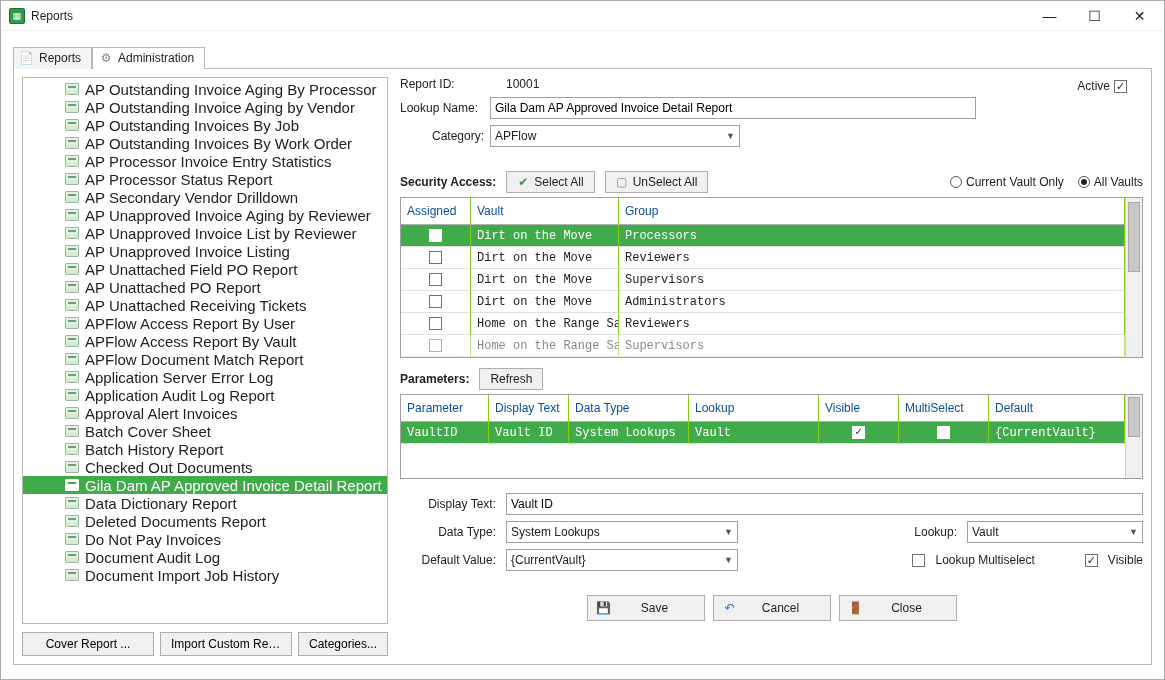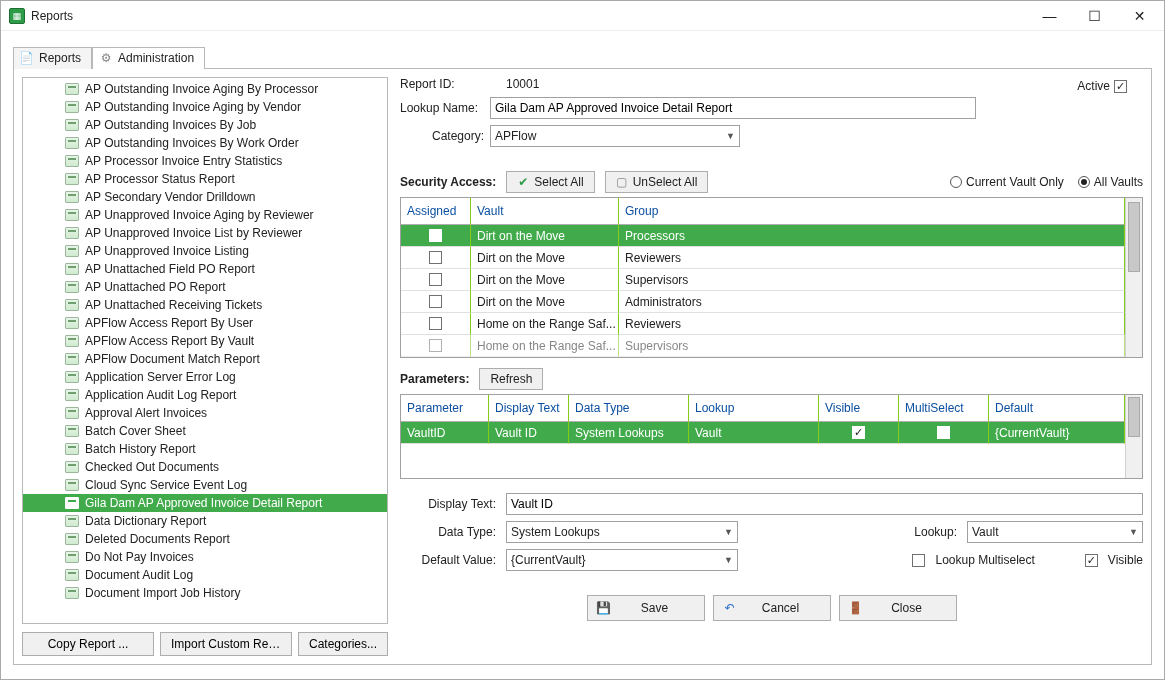--- a/index.html
+++ b/index.html
@@ -21,21 +21,21 @@
 
   .leftcol { width:366px; display:flex; flex-direction:column; }
   .tree-wrap { flex:1; border:1px solid #b8b8b8; overflow:hidden; display:flex; }
   .tree { flex:1; overflow-y:scroll; padding:2px 0; }
   .tree-item { display:flex; align-items:center; height:18px; padding-left:42px; gap:6px; white-space:nowrap; cursor:default; }
   .tree-item .tree-icon { width:14px; height:12px; border:1px solid #9cb89c; background:linear-gradient(#e8f5e8,#d0ead0); border-radius:1px; position:relative; }
   .tree-item .tree-icon::after { content:""; position:absolute; left:2px; top:2px; right:2px; height:2px; background:#6fa06f; }
   .tree-item.selected { background:#41ab4b; color:#fff; }
   .tree-item.selected .tree-icon { border-color:#fff; background:#fff; }
   .tree-item.selected .tree-icon::after { background:#41ab4b; }
-  .tree-item span.label { font-size:12px; }
+  .tree-item span.label { font-size:15px; }
   .left-buttons { display:flex; gap:6px; margin-top:8px; }
   .btn { border:1px solid #adadad; background:#f0f0f0; padding:4px 10px; font-size:12px; cursor:default; }
   .left-buttons .btn { flex:1; white-space:nowrap; overflow:hidden; text-overflow:ellipsis; }
   .left-buttons .btn:last-child { flex:0 0 auto; }
 
   .rightcol { flex:1; display:flex; flex-direction:column; position:relative; }
   .form-row { display:flex; align-items:center; margin-bottom:6px; }
   .form-row .lbl { width:90px; text-align:left; }
   .textbox, .combo { border:1px solid #a0a0a0; height:22px; padding:2px 4px; font-family:inherit; font-size:12px; background:#fff; }
   .combo { display:flex; align-items:center; position:relative; }
@@ -59,21 +59,21 @@
   .grid .gcell { border-right:1px solid #84cc16; padding:4px 6px; overflow:hidden; white-space:nowrap; text-overflow:ellipsis; display:flex; align-items:center; }
   .grid .ghead .gcell { border-bottom:1px solid #b0b0b0; background:#fff; color:#0b4fa0; padding:6px 6px; }
   .grid .grow .gcell { border-bottom:1px solid #e0e0e0; height:22px; }
   .grid .grow.sel { background:#41ab4b; color:#fff; }
   .grid .grow.sel .chk { border-color:#fff; }
   .grid .gcell.center { justify-content:center; }
   .grid-scroll-y { width:17px; background:#f0f0f0; border-left:1px solid #d0d0d0; position:relative; }
   .grid-scroll-y .thumb { position:absolute; left:2px; right:2px; background:#c8c8c8; border:1px solid #aaa; }
   .grid-with-scroll { display:flex; }
   .grid-body-wrap { flex:1; overflow:hidden; }
-  .grid-rows-clip { height:132px; overflow:hidden; }
+  .grid-rows-clip { height:132px; overflow:hidden;font-family:Liberation Mono, monospace; }
   .grid.params .grid-rows-clip { height:56px; }
 
   .sec-grid .c-assigned { width:70px; }
   .sec-grid .c-vault { width:148px; }
   .sec-grid .c-group { flex:1; }
 
   .param-grid .c-param { width:88px; }
   .param-grid .c-disp { width:80px; }
   .param-grid .c-dtype { width:120px; }
   .param-grid .c-lookup { width:130px; }
@@ -206,24 +206,20 @@
                 <span class="label">Batch Cover Sheet</span>
               </div>
               <div class="tree-item">
                 <span class="tree-icon"></span>
                 <span class="label">Batch History Report</span>
               </div>
               <div class="tree-item">
                 <span class="tree-icon"></span>
                 <span class="label">Checked Out Documents</span>
               </div>
-              <div class="tree-item">
-                <span class="tree-icon"></span>
-                <span class="label">Cloud Sync Service Event Log</span>
-              </div>
               <div class="tree-item selected">
                 <span class="tree-icon"></span>
                 <span class="label">Gila Dam AP Approved Invoice Detail Report</span>
               </div>
               <div class="tree-item">
                 <span class="tree-icon"></span>
                 <span class="label">Data Dictionary Report</span>
               </div>
               <div class="tree-item">
                 <span class="tree-icon"></span>
@@ -237,21 +233,21 @@
                 <span class="tree-icon"></span>
                 <span class="label">Document Audit Log</span>
               </div>
               <div class="tree-item">
                 <span class="tree-icon"></span>
                 <span class="label">Document Import Job History</span>
               </div>
             </div>
         </div>
         <div class="left-buttons">
-          <button class="btn">Copy Report ...</button>
+          <button class="btn">Cover Report ...</button>
           <button class="btn">Import Custom Report...</button>
           <button class="btn">Categories...</button>
         </div>
       </div>
 
       <div class="rightcol">
         <div class="active-check">
           <span>Active</span>
           <span class="chk checked"></span>
         </div>

